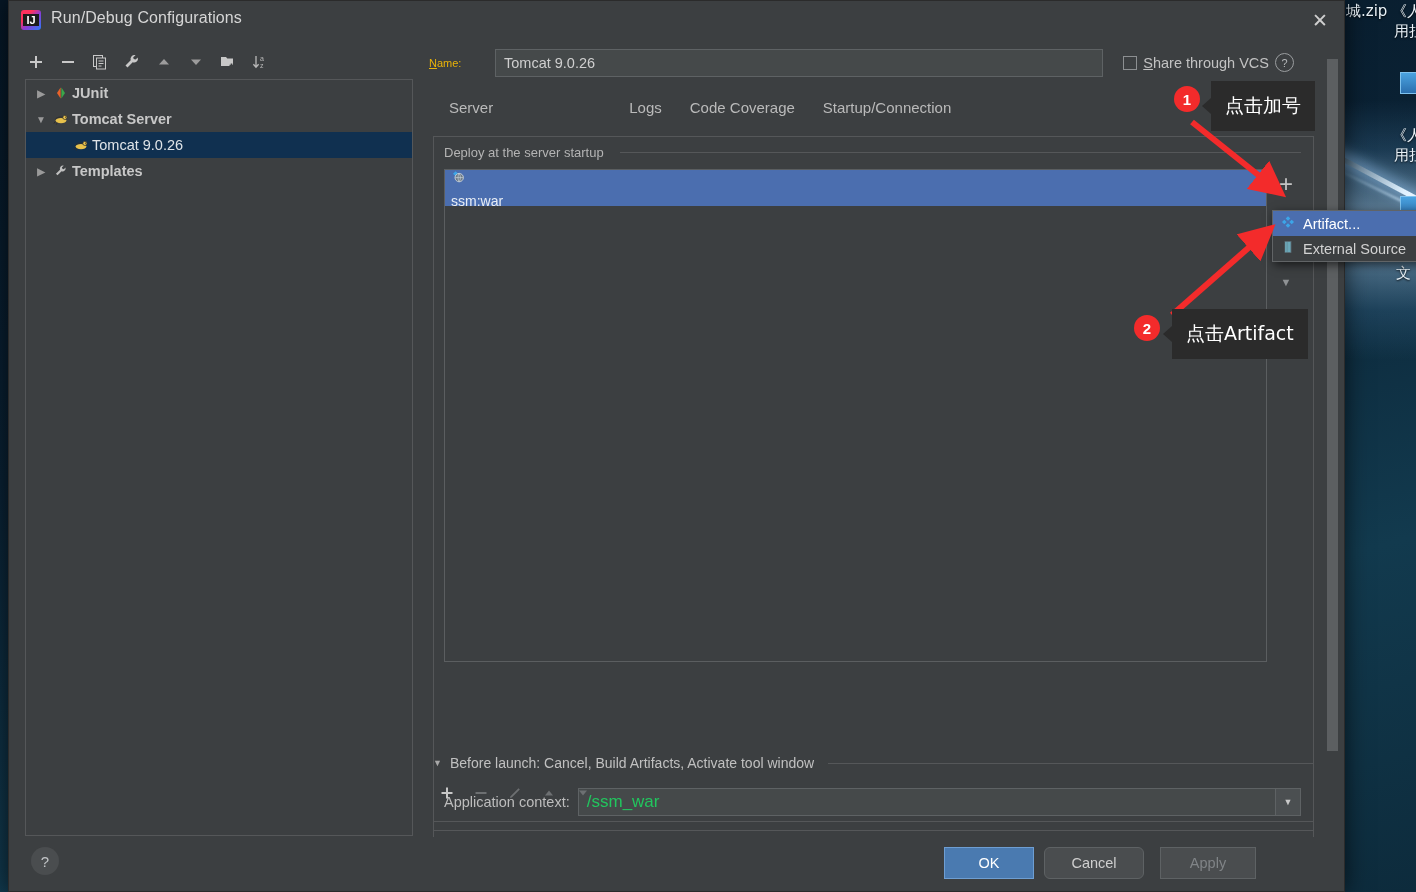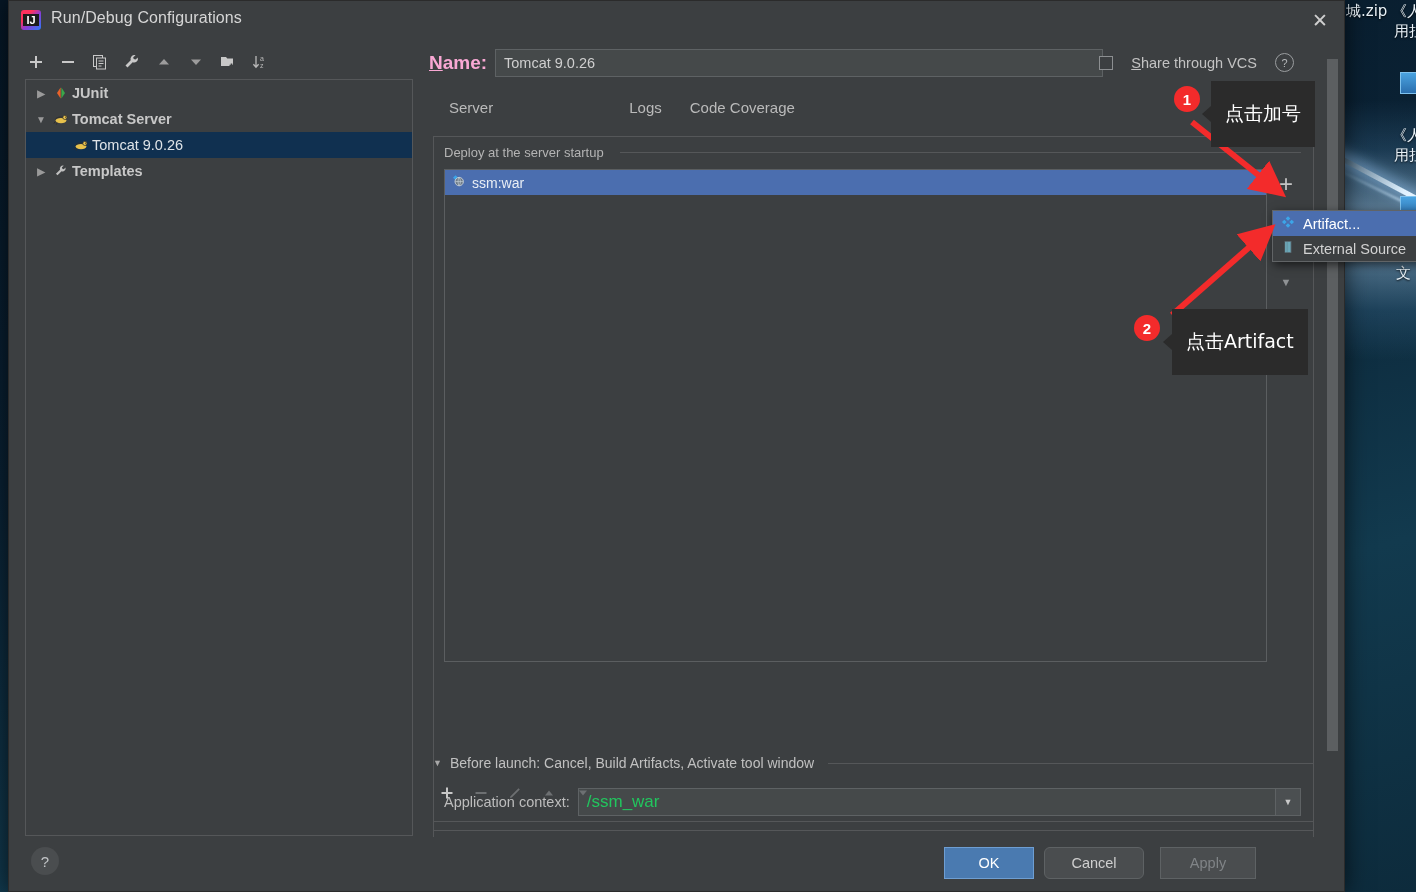--- a/index.html
+++ b/index.html
@@ -183,38 +183,38 @@
     top: 42px;
     right: 4px;
     bottom: 56px;
   }
   .name-row {
     position: absolute;
     left: 8px; top: 6px;
     display: flex; align-items: center;
   }
   .name-label {
-    font-size: 19px; color: #f9a8d4; width: 66px; font-weight: bold;
+    font-size: 11px; color: #eab308; width: 66px;
   }
   .name-label u { text-decoration: underline; }
   .name-input {
     width: 608px; height: 28px;
     background: #45494a;
     border: 1px solid #5e6264;
     color: #cfcfcf;
     font-size: 14.5px;
     padding: 0 8px;
     box-sizing: border-box;
     font-family: "Liberation Sans", sans-serif;
     outline: none;
   }
   .share-wrap {
     position: absolute;
     right: 46px; top: 10px;
-    display: flex; align-items: center; gap: 18px;
+    display: flex; align-items: center; gap: 6px;
   }
   .chk {
     width: 14px; height: 14px;
     border: 1px solid #8c8f91;
     background: #3c3f41;
     box-sizing: border-box;
   }
   .share-label { font-size: 14.5px; color: #c2c2c2; }
   .share-label u { text-decoration: underline; }
   .help-circle {
@@ -276,28 +276,28 @@
     position: absolute;
     left: 10px; top: 32px;
     right: 46px;
     height: 493px;
     background: #3c3f41;
     border: 1px solid #5b5e60;
     box-sizing: border-box;
     overflow: hidden;
   }
   .deploy-row {
-    height: 25px;
-    display: flex;
-    align-items: center;
+    height: 36px;
+    display: flex;
     gap: 6px;
     padding: 0 6px;
     font-size: 14px;
     color: #d8d8d8;
     cursor: pointer;
+    flex-direction: column;
   }
   .deploy-row.selected { background: #4b6eaf; color: #e9eef5; }
 
   .list-side-btns {
     position: absolute;
     right: 10px; top: 32px;
     width: 34px;
   }
   .side-btn {
     width: 34px; height: 30px;
@@ -449,21 +449,21 @@
     white-space: nowrap;
   }
   .popup-item.selected { background: #4b6eaf; color: #ffffff; }
 
   
   .callout {
     position: absolute;
     background: #2b2b2b;
     color: #ffffff;
     font-size: 19px;
-    padding: 20px 14px;
+    padding: 12px 14px;
     font-family: "DejaVu Sans", sans-serif;
     z-index: 60;
     white-space: nowrap;
   }
   .callout::before {
     content: "";
     position: absolute;
     left: -9px; top: 50%;
     margin-top: -8px;
     border-top: 8px solid transparent;
@@ -630,20 +630,21 @@
         <div class="chk"></div>
         <div class="share-label"><u>S</u>hare through VCS</div>
         <div class="help-circle">?</div>
       </div>
 
       <div class="tabs">
         <div class="tab">Server</div>
         <div class="tab active">Deployment</div>
         <div class="tab">Logs</div>
         <div class="tab">Code Coverage</div>
+        <div class="tab">Startup/Connection</div>
       </div>
 
       <div class="content-box">
         <div class="legend">
           <span>Deploy at the server startup</span>
           <span class="line"></span>
         </div>
 
         <div class="deploy-list">
           <div class="deploy-row selected">

